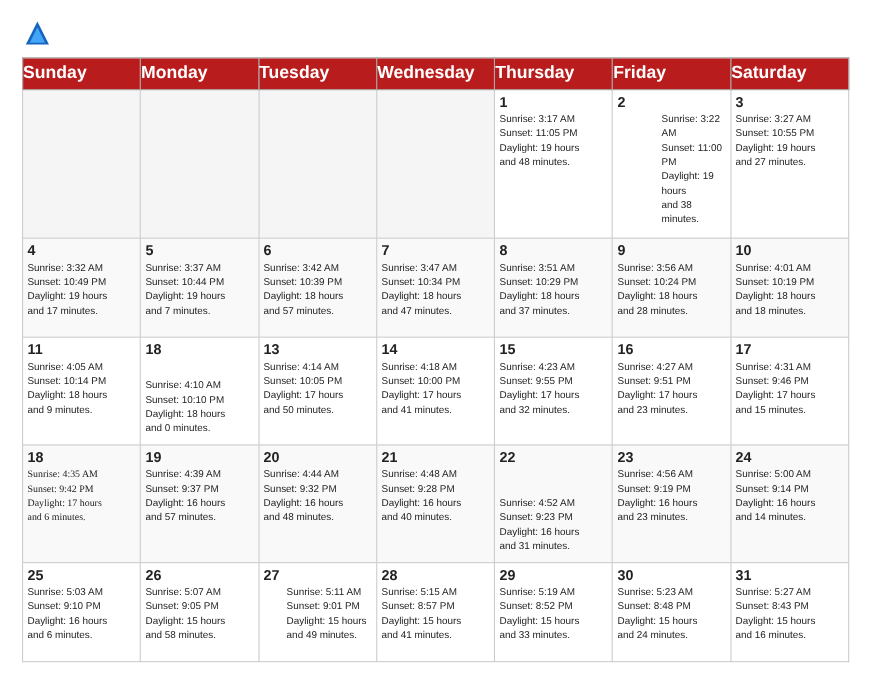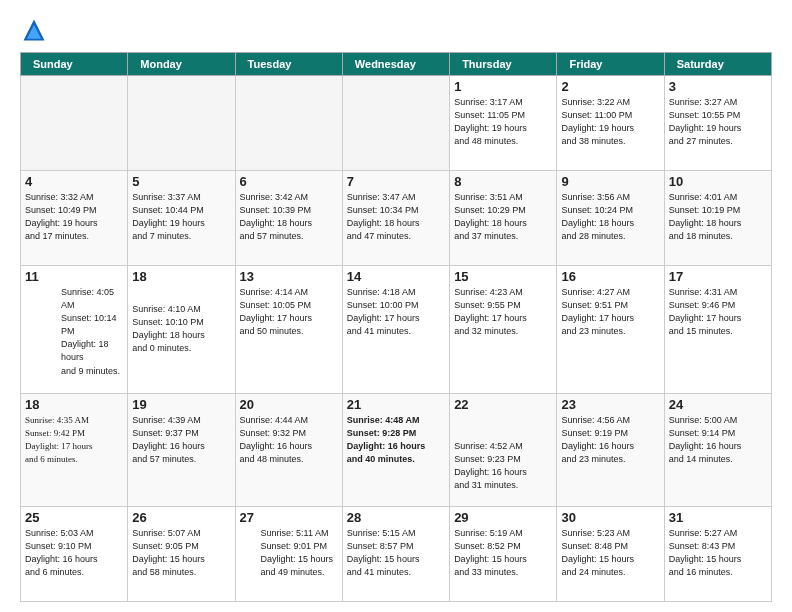--- a/index.html
+++ b/index.html
@@ -52,25 +52,25 @@
       font-size: 15px;
       color: #333;
     }
     .calendar {
       flex: 1;
       border-collapse: collapse;
       width: 100%;
       table-layout: fixed;
     }
     .calendar th {
-      background: #0f766e;
+      background: #b91c1c;
       color: #fff;
-      font-size: 11px;
+      font-size: 16px;
       font-weight: bold;
-      padding: 5px 12px;
+      padding: 5px 0;
       text-align: left;
       border: 1px solid #aaa;
     }
     .calendar td {
       border: 1px solid #ccc;
       vertical-align: top;
       padding: 3px 4px;
       font-size: 9.5px;
       color: #222;
       background: #fff;
@@ -135,21 +135,21 @@
           <td class="empty"></td>
           <td>
             <span class="day-num">1</span>
             <div class="day-info" style="white-space: pre-line;">Sunrise: 3:17 AM
 Sunset: 11:05 PM
 Daylight: 19 hours
 and 48 minutes.</div>
           </td>
           <td>
             <span class="day-num">2</span>
-            <div class="day-info" style="white-space: pre-line;">Sunrise: 3:22 AM
+            <div class="day-info" style="white-space: pre-line; margin-left: 40px;">Sunrise: 3:22 AM
 Sunset: 11:00 PM
 Daylight: 19 hours
 and 38 minutes.</div>
           </td>
           <td>
             <span class="day-num">3</span>
             <div class="day-info" style="white-space: pre-line;">Sunrise: 3:27 AM
 Sunset: 10:55 PM
 Daylight: 19 hours
 and 27 minutes.</div>
@@ -202,21 +202,21 @@
             <span class="day-num">10</span>
             <div class="day-info" style="white-space: pre-line;">Sunrise: 4:01 AM
 Sunset: 10:19 PM
 Daylight: 18 hours
 and 18 minutes.</div>
           </td>
         </tr>
         <tr>
           <td>
             <span class="day-num">11</span>
-            <div class="day-info" style="white-space: pre-line; margin-left: 36px;">Sunrise: 4:05 AM
+            <div class="day-info" style="white-space: pre-line;">Sunrise: 4:05 AM
 Sunset: 10:14 PM
 Daylight: 18 hours
 and 9 minutes.</div>
           </td>
           <td>
             <span class="day-num">18</span>
             <div class="day-info" style="white-space: pre-line; margin-top: 19px;">Sunrise: 4:10 AM
 Sunset: 10:10 PM
 Daylight: 18 hours
 and 0 minutes.</div>
@@ -274,21 +274,21 @@
           </td>
           <td>
             <span class="day-num">20</span>
             <div class="day-info" style="white-space: pre-line;">Sunrise: 4:44 AM
 Sunset: 9:32 PM
 Daylight: 16 hours
 and 48 minutes.</div>
           </td>
           <td>
             <span class="day-num">21</span>
-            <div class="day-info" style="white-space: pre-line; font-weight: bold;">Sunrise: 4:48 AM
+            <div class="day-info" style="white-space: pre-line;">Sunrise: 4:48 AM
 Sunset: 9:28 PM
 Daylight: 16 hours
 and 40 minutes.</div>
           </td>
           <td>
             <span class="day-num">22</span>
             <div class="day-info" style="white-space: pre-line; margin-top: 28px;">Sunrise: 4:52 AM
 Sunset: 9:23 PM
 Daylight: 16 hours
 and 31 minutes.</div>

